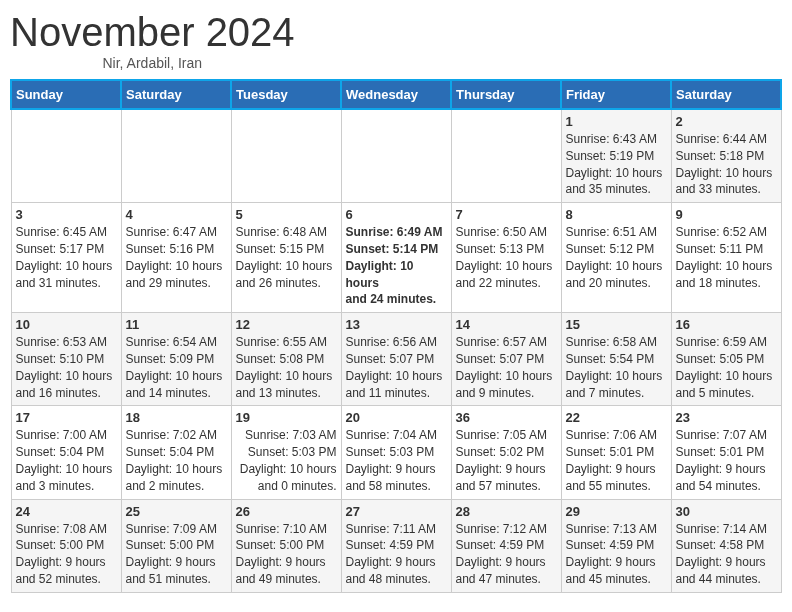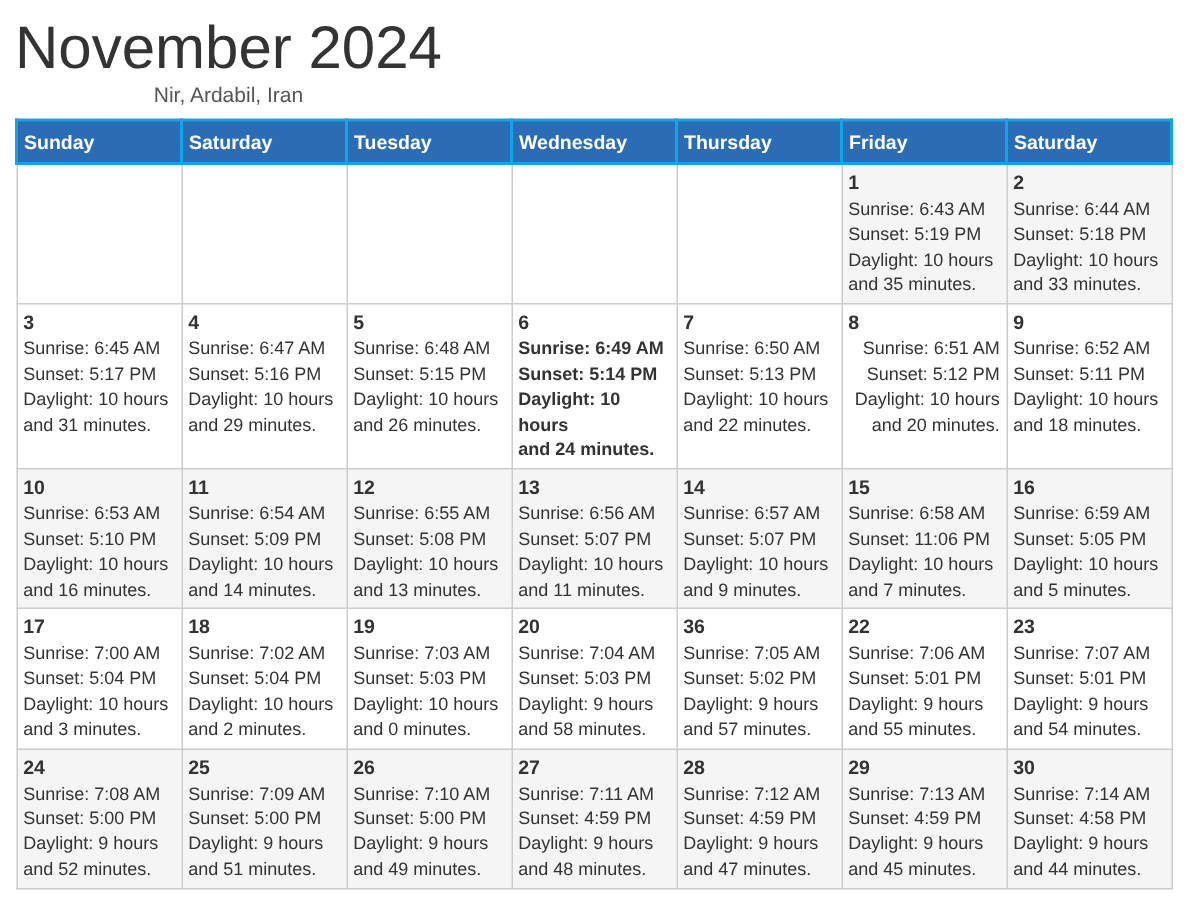--- a/index.html
+++ b/index.html
@@ -159,21 +159,21 @@
         </td>
         <td>
           <span class="day-number">7</span>
           <div class="day-info" style="white-space: pre-line;">Sunrise: 6:50 AM
 Sunset: 5:13 PM
 Daylight: 10 hours
 and 22 minutes.</div>
         </td>
         <td>
           <span class="day-number">8</span>
-          <div class="day-info" style="white-space: pre-line; text-align: right;">Sunrise: 6:51 AM
+          <div class="day-info" style="white-space: pre-line;">Sunrise: 6:51 AM
 Sunset: 5:12 PM
 Daylight: 10 hours
 and 20 minutes.</div>
         </td>
         <td>
           <span class="day-number">9</span>
           <div class="day-info" style="white-space: pre-line;">Sunrise: 6:52 AM
 Sunset: 5:11 PM
 Daylight: 10 hours
 and 18 minutes.</div>
@@ -211,21 +211,21 @@
         <td>
           <span class="day-number">14</span>
           <div class="day-info" style="white-space: pre-line;">Sunrise: 6:57 AM
 Sunset: 5:07 PM
 Daylight: 10 hours
 and 9 minutes.</div>
         </td>
         <td>
           <span class="day-number">15</span>
           <div class="day-info" style="white-space: pre-line;">Sunrise: 6:58 AM
-Sunset: 11:06 PM
+Sunset: 5:54 PM
 Daylight: 10 hours
 and 7 minutes.</div>
         </td>
         <td>
           <span class="day-number">16</span>
           <div class="day-info" style="white-space: pre-line;">Sunrise: 6:59 AM
 Sunset: 5:05 PM
 Daylight: 10 hours
 and 5 minutes.</div>
         </td>
@@ -240,21 +240,21 @@
         </td>
         <td>
           <span class="day-number">18</span>
           <div class="day-info" style="white-space: pre-line;">Sunrise: 7:02 AM
 Sunset: 5:04 PM
 Daylight: 10 hours
 and 2 minutes.</div>
         </td>
         <td>
           <span class="day-number">19</span>
-          <div class="day-info" style="white-space: pre-line;">Sunrise: 7:03 AM
+          <div class="day-info" style="white-space: pre-line; text-align: right;">Sunrise: 7:03 AM
 Sunset: 5:03 PM
 Daylight: 10 hours
 and 0 minutes.</div>
         </td>
         <td>
           <span class="day-number">20</span>
           <div class="day-info" style="white-space: pre-line;">Sunrise: 7:04 AM
 Sunset: 5:03 PM
 Daylight: 9 hours
 and 58 minutes.</div>

